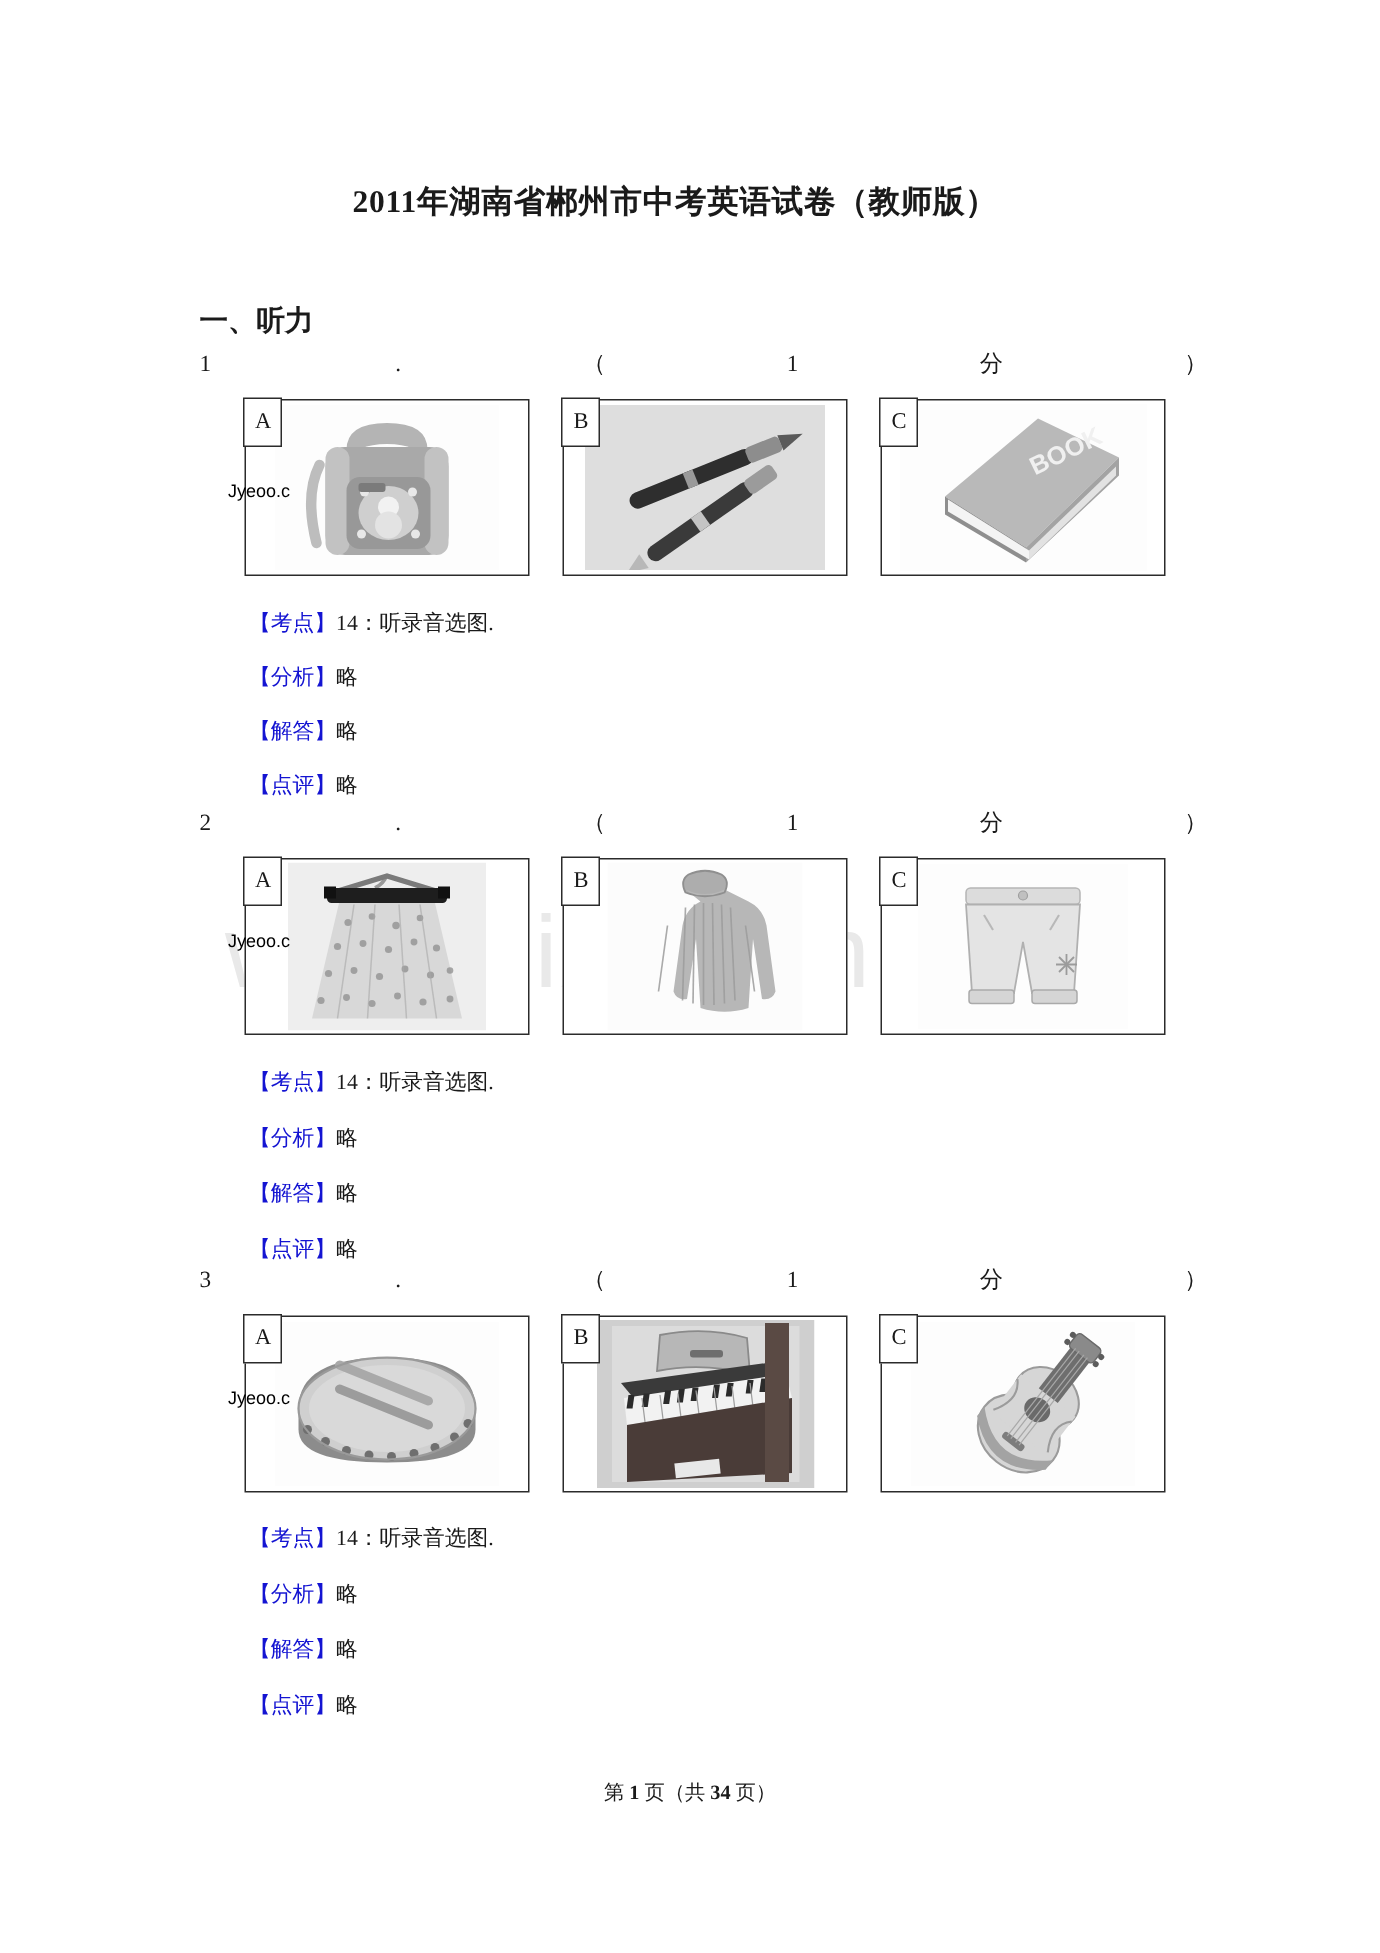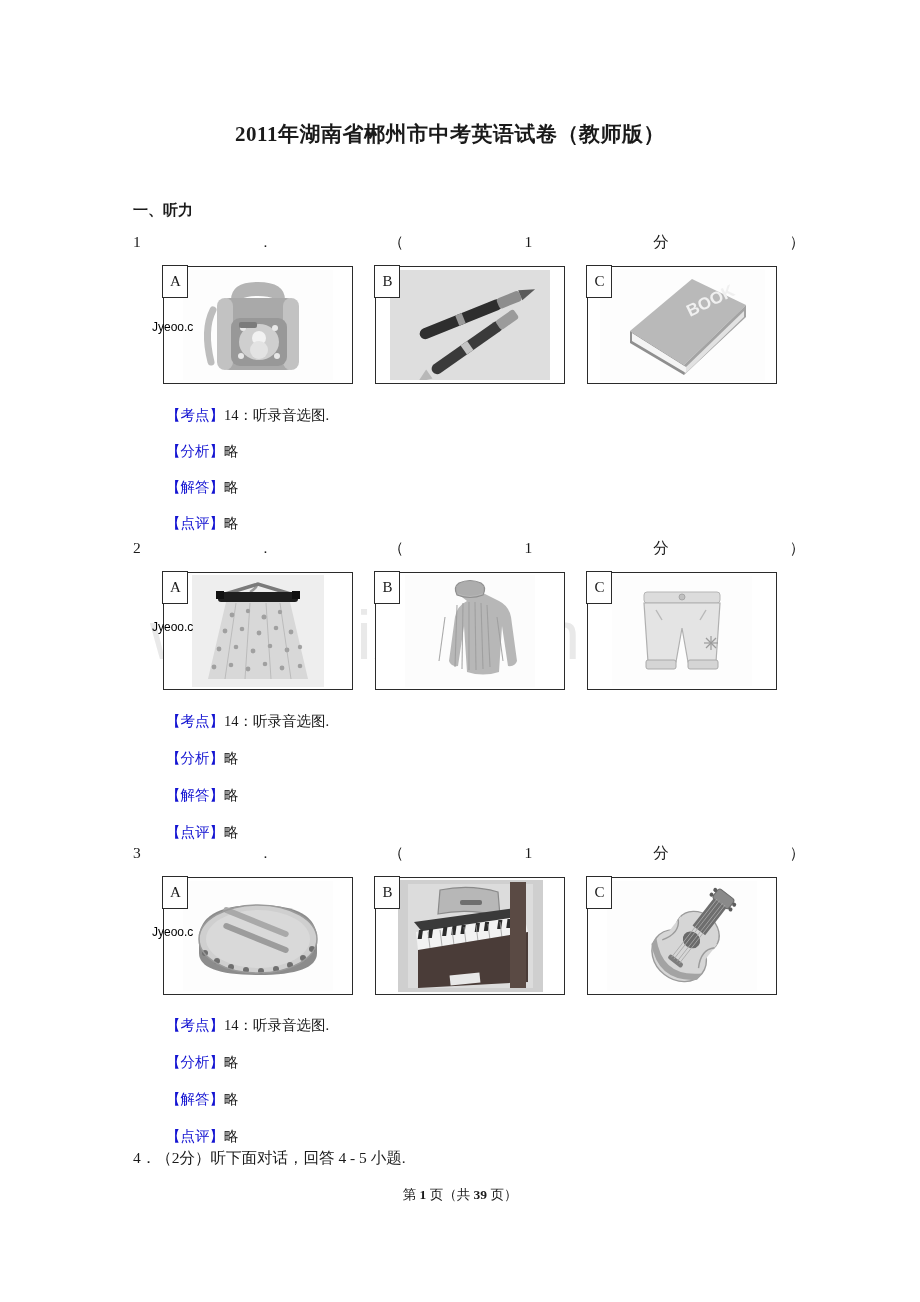--- a/index.html
+++ b/index.html
@@ -61,21 +61,21 @@
     font-size: 21px;
     font-weight: bold;
     letter-spacing: 0.5px;
   }
 
   
   .section-head {
     position: absolute;
     left: 133px;
     top: 201px;
-    font-size: 15px;
+    font-size: 19px;
     font-weight: bold;
   }
 
   
   .q-line {
     position: absolute;
     left: 133px;
     width: 672px;
     font-size: 15.5px;
     display: flex;
@@ -487,19 +487,18 @@
   <div class="exp-line" style="top:1037px;">
     <span class="exp-label">【分析】</span><span class="exp-text">略</span>
   </div>
   <div class="exp-line" style="top:1074px;">
     <span class="exp-label">【解答】</span><span class="exp-text">略</span>
   </div>
   <div class="exp-line" style="top:1111px;">
     <span class="exp-label">【点评】</span><span class="exp-text">略</span>
   </div>
 
-  <div class="plain-line" style="top:1148px;">4．（2分）听下面对话，回答 4 - 5 小题.</div>
 
   <div class="footer">
-    <span>第</span>&nbsp;<b>1</b>&nbsp;<span>页（共</span>&nbsp;<b>39</b>&nbsp;<span>页）</span>
+    <span>第</span>&nbsp;<b>1</b>&nbsp;<span>页（共</span>&nbsp;<b>34</b>&nbsp;<span>页）</span>
   </div>
 
 </div>
 
 </body></html>

